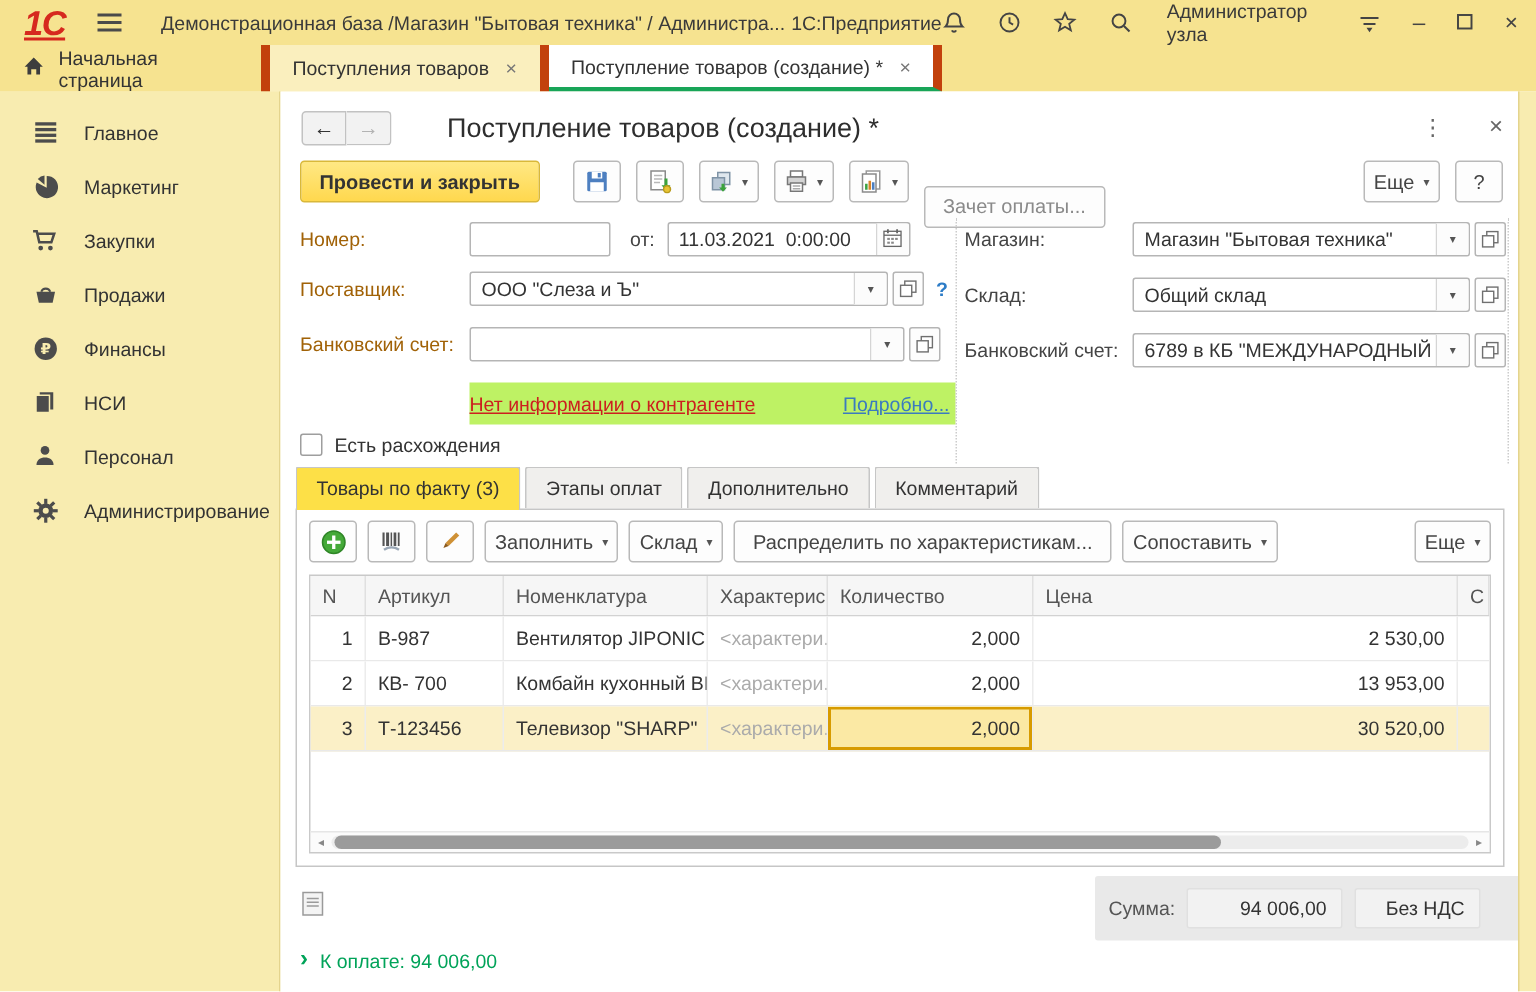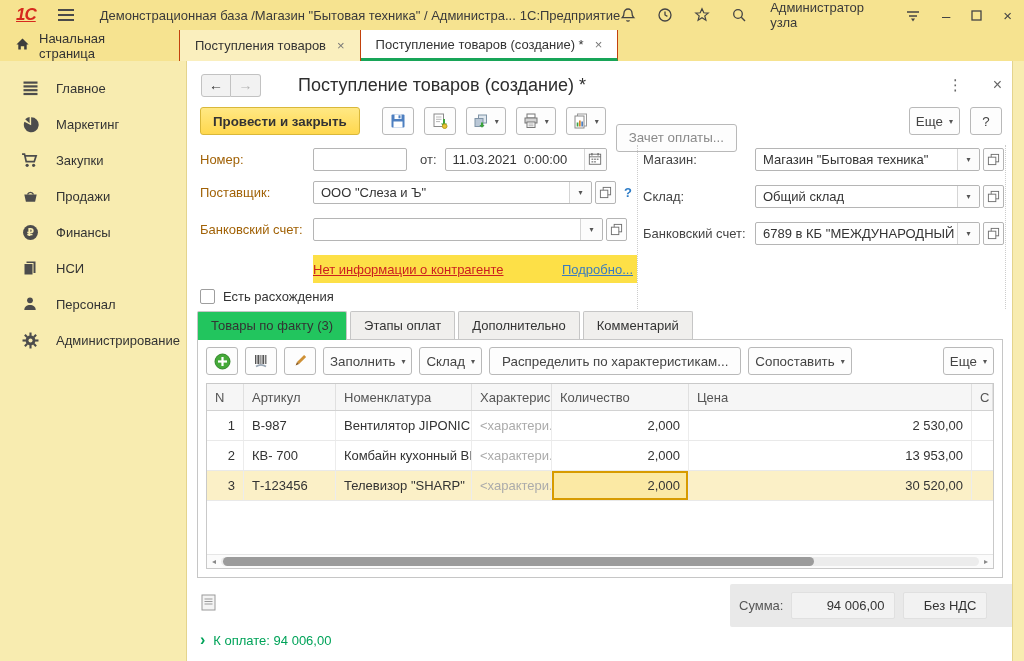--- a/index.html
+++ b/index.html
@@ -3,33 +3,33 @@
 <meta charset="utf-8">
 <style>
   * { box-sizing: border-box; margin: 0; padding: 0; }
   html,body { width:1024px; height:661px; overflow:hidden;
     font-family:"Liberation Sans", sans-serif; font-size:13px; color:#333; background:#fff; }
   .window { position:relative; width:1024px; height:661px; }
 
   
   .titlebar { position:absolute; top:0; left:0; right:0; height:30px; background:#f6e390;
     display:flex; align-items:center; }
-  .logo { margin-left:16px; color:#d6291e; font-weight:bold; font-style:italic; font-size:17px; letter-spacing:-1px;text-decoration:underline; }
+  .logo { margin-left:16px; color:#d6291e; font-weight:bold; font-style:italic; font-size:23px; letter-spacing:-1px;text-decoration:underline; }
   .hamburger { margin-left:22px; display:inline-block; cursor:pointer; }
   .hamburger i { display:block; width:16px; height:2px; background:#4a4a4a; margin:3px 0; }
   .tb-title { margin-left:26px; white-space:nowrap; color:#3a3a3a; }
   .tb-app { margin-left:4px; color:#3a3a3a; }
   .tb-right { margin-left:auto; display:flex; align-items:center; gap:21px; margin-right:12px; }
   .tb-ic { width:17px; height:17px; display:inline-flex; align-items:center; justify-content:center; cursor:pointer; }
   .tb-user { color:#3a3a3a; margin:0 2px; }
   .winctl { font-size:15px; color:#444; cursor:pointer; line-height:1; }
 
   
   .tabbar { position:absolute; top:30px; left:0; right:0; height:31px; background:#f6e390; display:flex; }
-  .tab { display:flex; align-items:center; gap:9px; padding:0 15px; border-right:1px solid #c2410c; cursor:pointer; }
+  .tab { display:flex; align-items:center; gap:9px; padding:0 15px; border-right:6px solid #c2410c; cursor:pointer; }
   .tab-home { width:180px; background:#f6e390; }
   .tab-plain { background:#faefbe; color:#333; }
   .tab-active { background:#fff; border-bottom:3px solid #18a558; color:#333; }
   .tab-x { color:#777; font-size:13px; margin-left:2px; }
 
   
   .sidebar { position:absolute; top:61px; left:0; width:187px; bottom:0; background:#f8ecb0;
     border-right:1px solid #e4d48d; padding-top:9px; }
   .side-item { height:36px; display:flex; align-items:center; gap:17px; padding-left:21px; cursor:pointer; color:#333; }
   .side-ic { width:18px; height:18px; flex:0 0 18px; display:inline-flex; align-items:center; justify-content:center; }
@@ -64,32 +64,32 @@
   .flabel { width:113px; color:#a16207; flex:0 0 auto; }
   .flabel-r { width:112px; color:#444; flex:0 0 auto; }
   .tin { height:23px; border:1px solid #b5b5b5; border-radius:2px; background:#fff; display:flex; align-items:center; }
   .tin .val { padding:0 7px; overflow:hidden; white-space:pre; flex:1; }
   .combo-caret { width:22px; align-self:stretch; border-left:1px solid #d5d5d5; display:flex; align-items:center;
     justify-content:center; cursor:pointer; background:#fcfcfc; border-radius:0 2px 2px 0; }
   .sq-btn { width:21px; height:23px; border:1px solid #b5b5b5; border-radius:2px; background:#fdfdfd;
     margin-left:3px; display:flex; align-items:center; justify-content:center; cursor:pointer; }
   .help-q { color:#2d7cc7; font-weight:bold; margin-left:8px; cursor:pointer; }
   .vsep { position:absolute; top:84px; height:164px; border-left:1px dotted #ccc; }
-  .warnband { position:absolute; left:126px; top:194px; width:324px; height:28px; background:#fde047;
+  .warnband { position:absolute; left:126px; top:194px; width:324px; height:28px; background:#bef264;
     display:flex; align-items:center; }
   .warn-red { color:#cc1f1f; text-decoration:underline; cursor:pointer; }
   .link-blue { color:#3a7bbf; text-decoration:underline; cursor:pointer; margin-left:auto; margin-right:4px; }
   .chkrow { position:absolute; left:13px; top:228px; display:flex; align-items:center; gap:8px; }
   .chk { width:15px; height:15px; border:1px solid #9e9e9e; border-radius:2px; background:#fff; cursor:pointer; }
 
   
   .sec-tabs { position:absolute; left:10px; top:250px; display:flex; }
   .sec-tab { padding:6px 13px 5px; border:1px solid #c6c6c6; border-bottom:none; background:#f0efed;
     margin-right:3px; border-radius:2px 2px 0 0; cursor:pointer; color:#333; }
-  .sec-tab.active { background:#22c55e; position:relative; z-index:2; margin-bottom:-1px; padding-bottom:7px; }
+  .sec-tab.active { background:#fde047; position:relative; z-index:2; margin-bottom:-1px; padding-bottom:7px; }
   .panel { position:absolute; left:10px; top:278px; width:806px; height:239px; border:1px solid #c6c6c6; background:#fff; }
   .tbl-toolbar { position:absolute; left:8px; right:8px; top:6px; height:30px; display:flex; align-items:center; gap:7px; }
 
   
   .grid { position:absolute; left:8px; right:8px; top:43px; bottom:8px; border:1px solid #c9c9c9; overflow:hidden; }
   .grow { display:flex; height:30px; border-bottom:1px solid #e9e9e9; background:#fff; }
   .ghead { height:27px; background:#f6f6f6; border-bottom:1px solid #d2d2d2; }
   .gc { flex:0 0 auto; padding:0 8px; display:flex; align-items:center; overflow:hidden; white-space:nowrap; border-right:1px solid #ececec; }
   .ghead .gc { color:#555; border-right:1px solid #e0e0e0; }
   .c0{width:37px;} .c1{width:92px;} .c2{width:136px;} .c3{width:80px;} .c4{width:137px;} .c5{width:283px;} .c6{flex:1 1 auto; border-right:none;}

